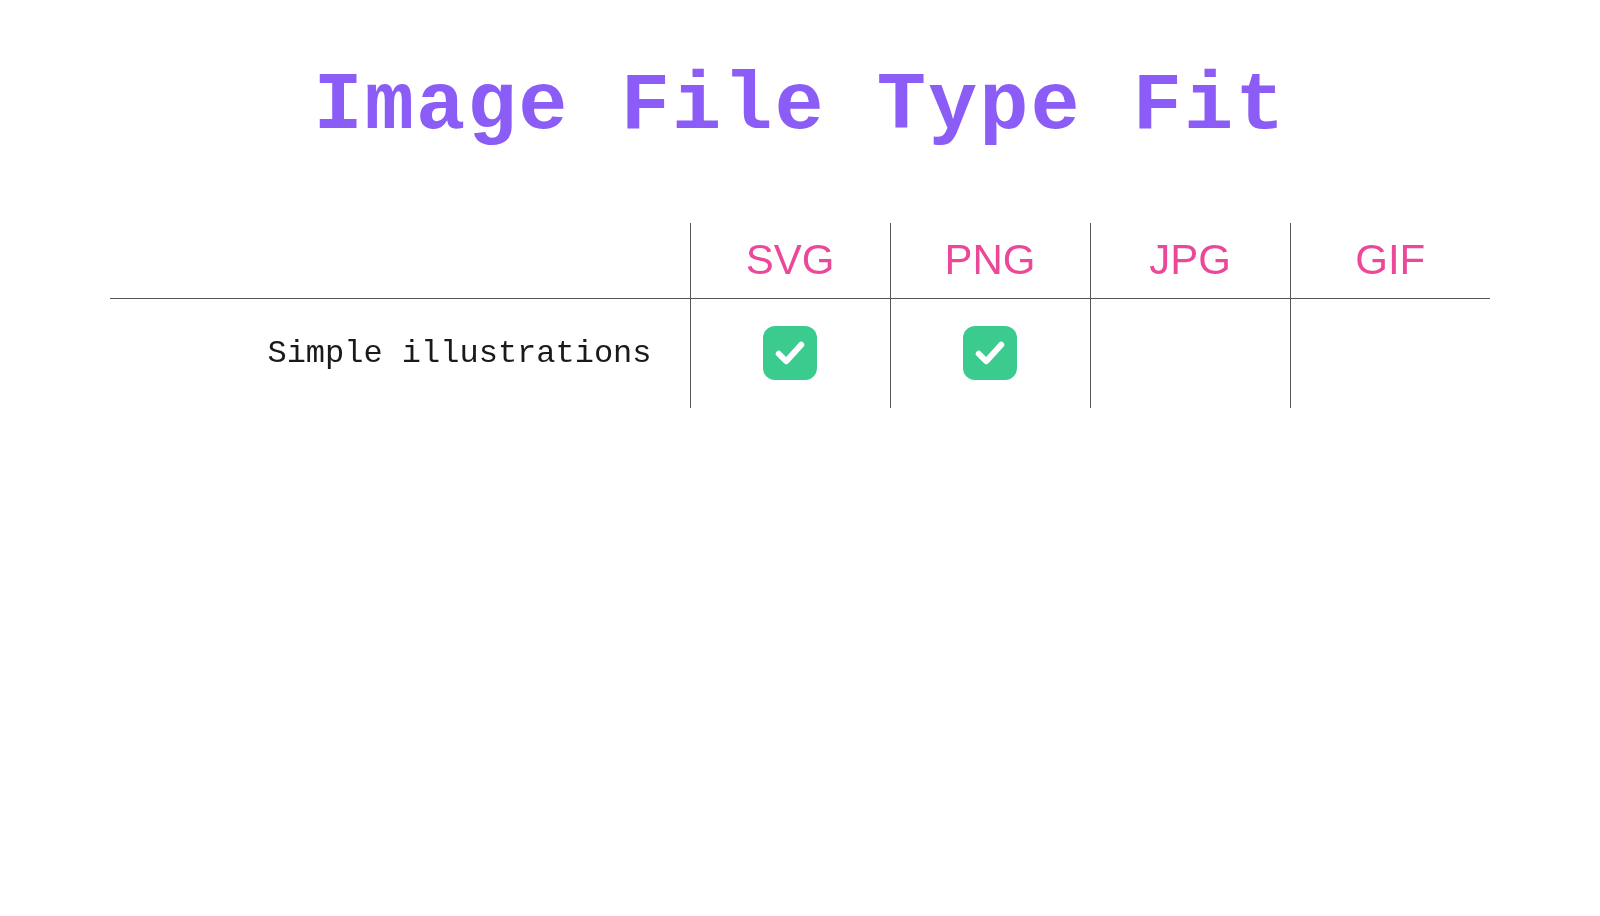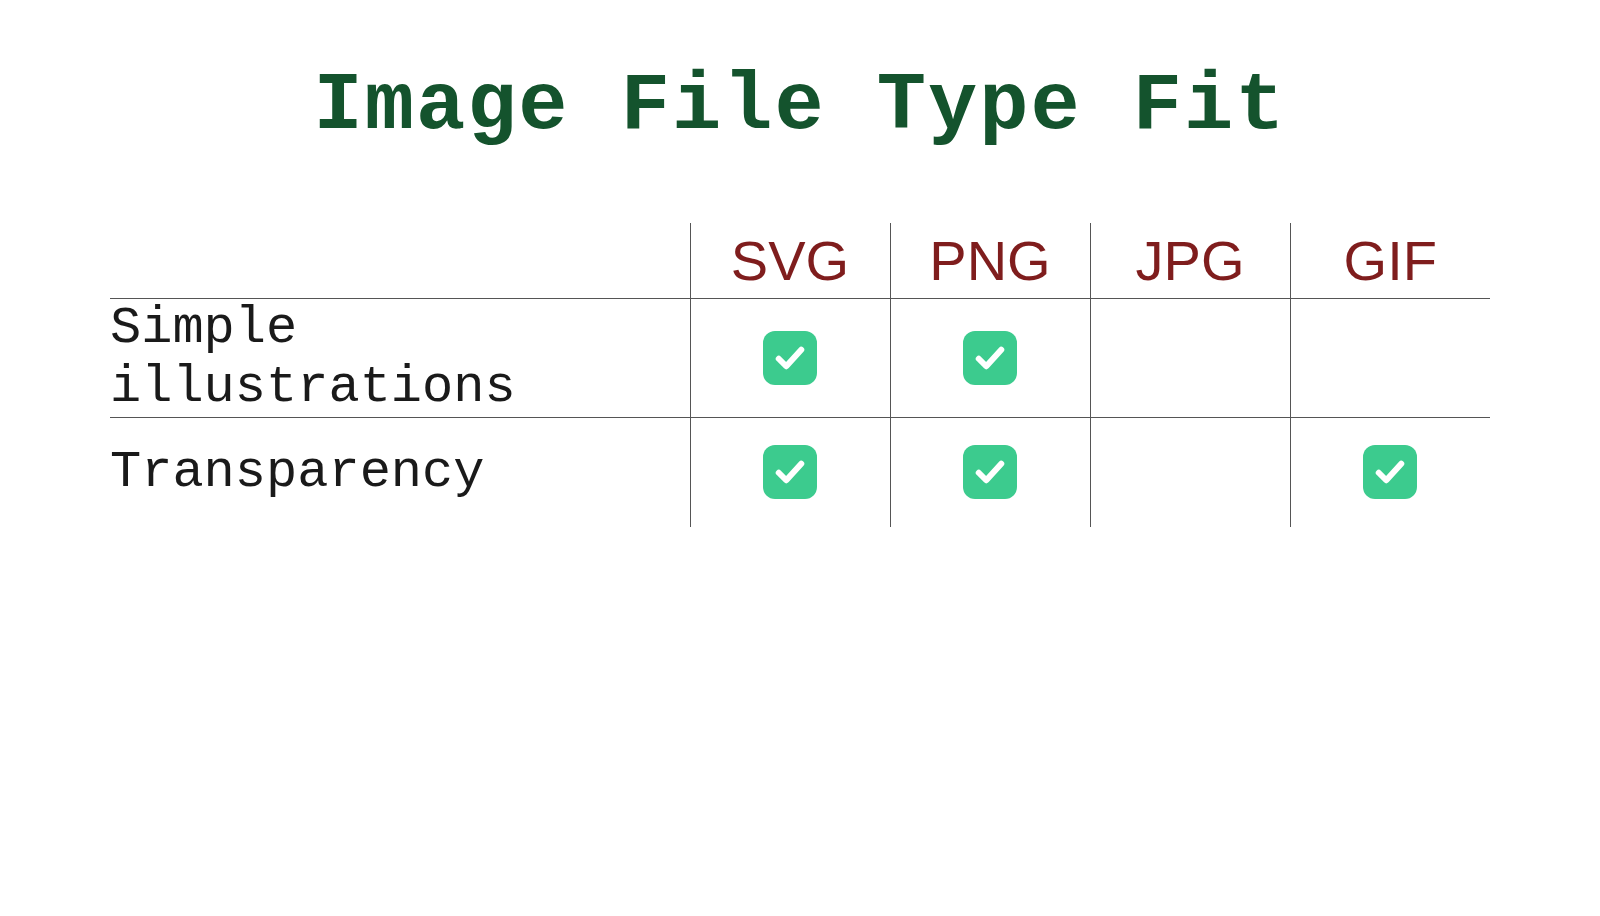--- a/index.html
+++ b/index.html
@@ -13,57 +13,57 @@
       background: #ffffff;
       font-family: 'Courier New', Courier, monospace;
       display: flex;
       flex-direction: column;
       align-items: center;
       padding-top: 60px;
     }
     .title {
       font-size: 82px;
       font-weight: bold;
-      color: #14532d;
+      color: #8b5cf6;
       letter-spacing: 2px;
       margin-bottom: 70px;
     }
     .table-container {
       width: 1380px;
     }
     table {
       width: 100%;
       border-collapse: collapse;
     }
     th, td {
       padding: 0;
       text-align: center;
       vertical-align: middle;
     }
     thead th {
-      font-size: 56px;
+      font-size: 42px;
       font-weight: normal;
       font-family: Helvetica, Arial, sans-serif;
-      color: #7f1d1d;
+      color: #ec4899;
       border-bottom: 1.5px solid #555;
       height: 75px;
     }
     thead th.row-label-header {
       border-bottom: 1.5px solid #555;
     }
     thead th.col-header {
       border-left: 1.5px solid #555;
       width: 200px;
     }
     tbody td.row-label {
-      font-size: 52px;
+      font-size: 32px;
       font-weight: normal;
       font-family: 'Courier New', Courier, monospace;
       color: #1a1a1a;
-      text-align: left;
+      text-align: right;
       padding-right: 38px;
       height: 110px;
     }
     tbody tr:not(:last-child) td {
       border-bottom: 1.5px solid #555;
     }
     tbody td.cell {
       border-left: 1.5px solid #555;
       width: 200px;
     }
@@ -106,34 +106,15 @@
               </svg>
             </span></td>
           <td class="cell"><span class="check">
               <svg viewBox="0 0 24 24" fill="none" stroke="#ffffff" stroke-width="4" stroke-linecap="round" stroke-linejoin="round">
                 <polyline points="4.5 12.5 9.5 17.5 19.5 6.5"></polyline>
               </svg>
             </span></td>
           <td class="cell"></td>
           <td class="cell"></td>
         </tr>
-        <tr>
-          <td class="row-label">Transparency</td>
-          <td class="cell"><span class="check">
-              <svg viewBox="0 0 24 24" fill="none" stroke="#ffffff" stroke-width="4" stroke-linecap="round" stroke-linejoin="round">
-                <polyline points="4.5 12.5 9.5 17.5 19.5 6.5"></polyline>
-              </svg>
-            </span></td>
-          <td class="cell"><span class="check">
-              <svg viewBox="0 0 24 24" fill="none" stroke="#ffffff" stroke-width="4" stroke-linecap="round" stroke-linejoin="round">
-                <polyline points="4.5 12.5 9.5 17.5 19.5 6.5"></polyline>
-              </svg>
-            </span></td>
-          <td class="cell"></td>
-          <td class="cell"><span class="check">
-              <svg viewBox="0 0 24 24" fill="none" stroke="#ffffff" stroke-width="4" stroke-linecap="round" stroke-linejoin="round">
-                <polyline points="4.5 12.5 9.5 17.5 19.5 6.5"></polyline>
-              </svg>
-            </span></td>
-        </tr>
       </tbody>
   </table>
 </div>
 
 </body></html>

